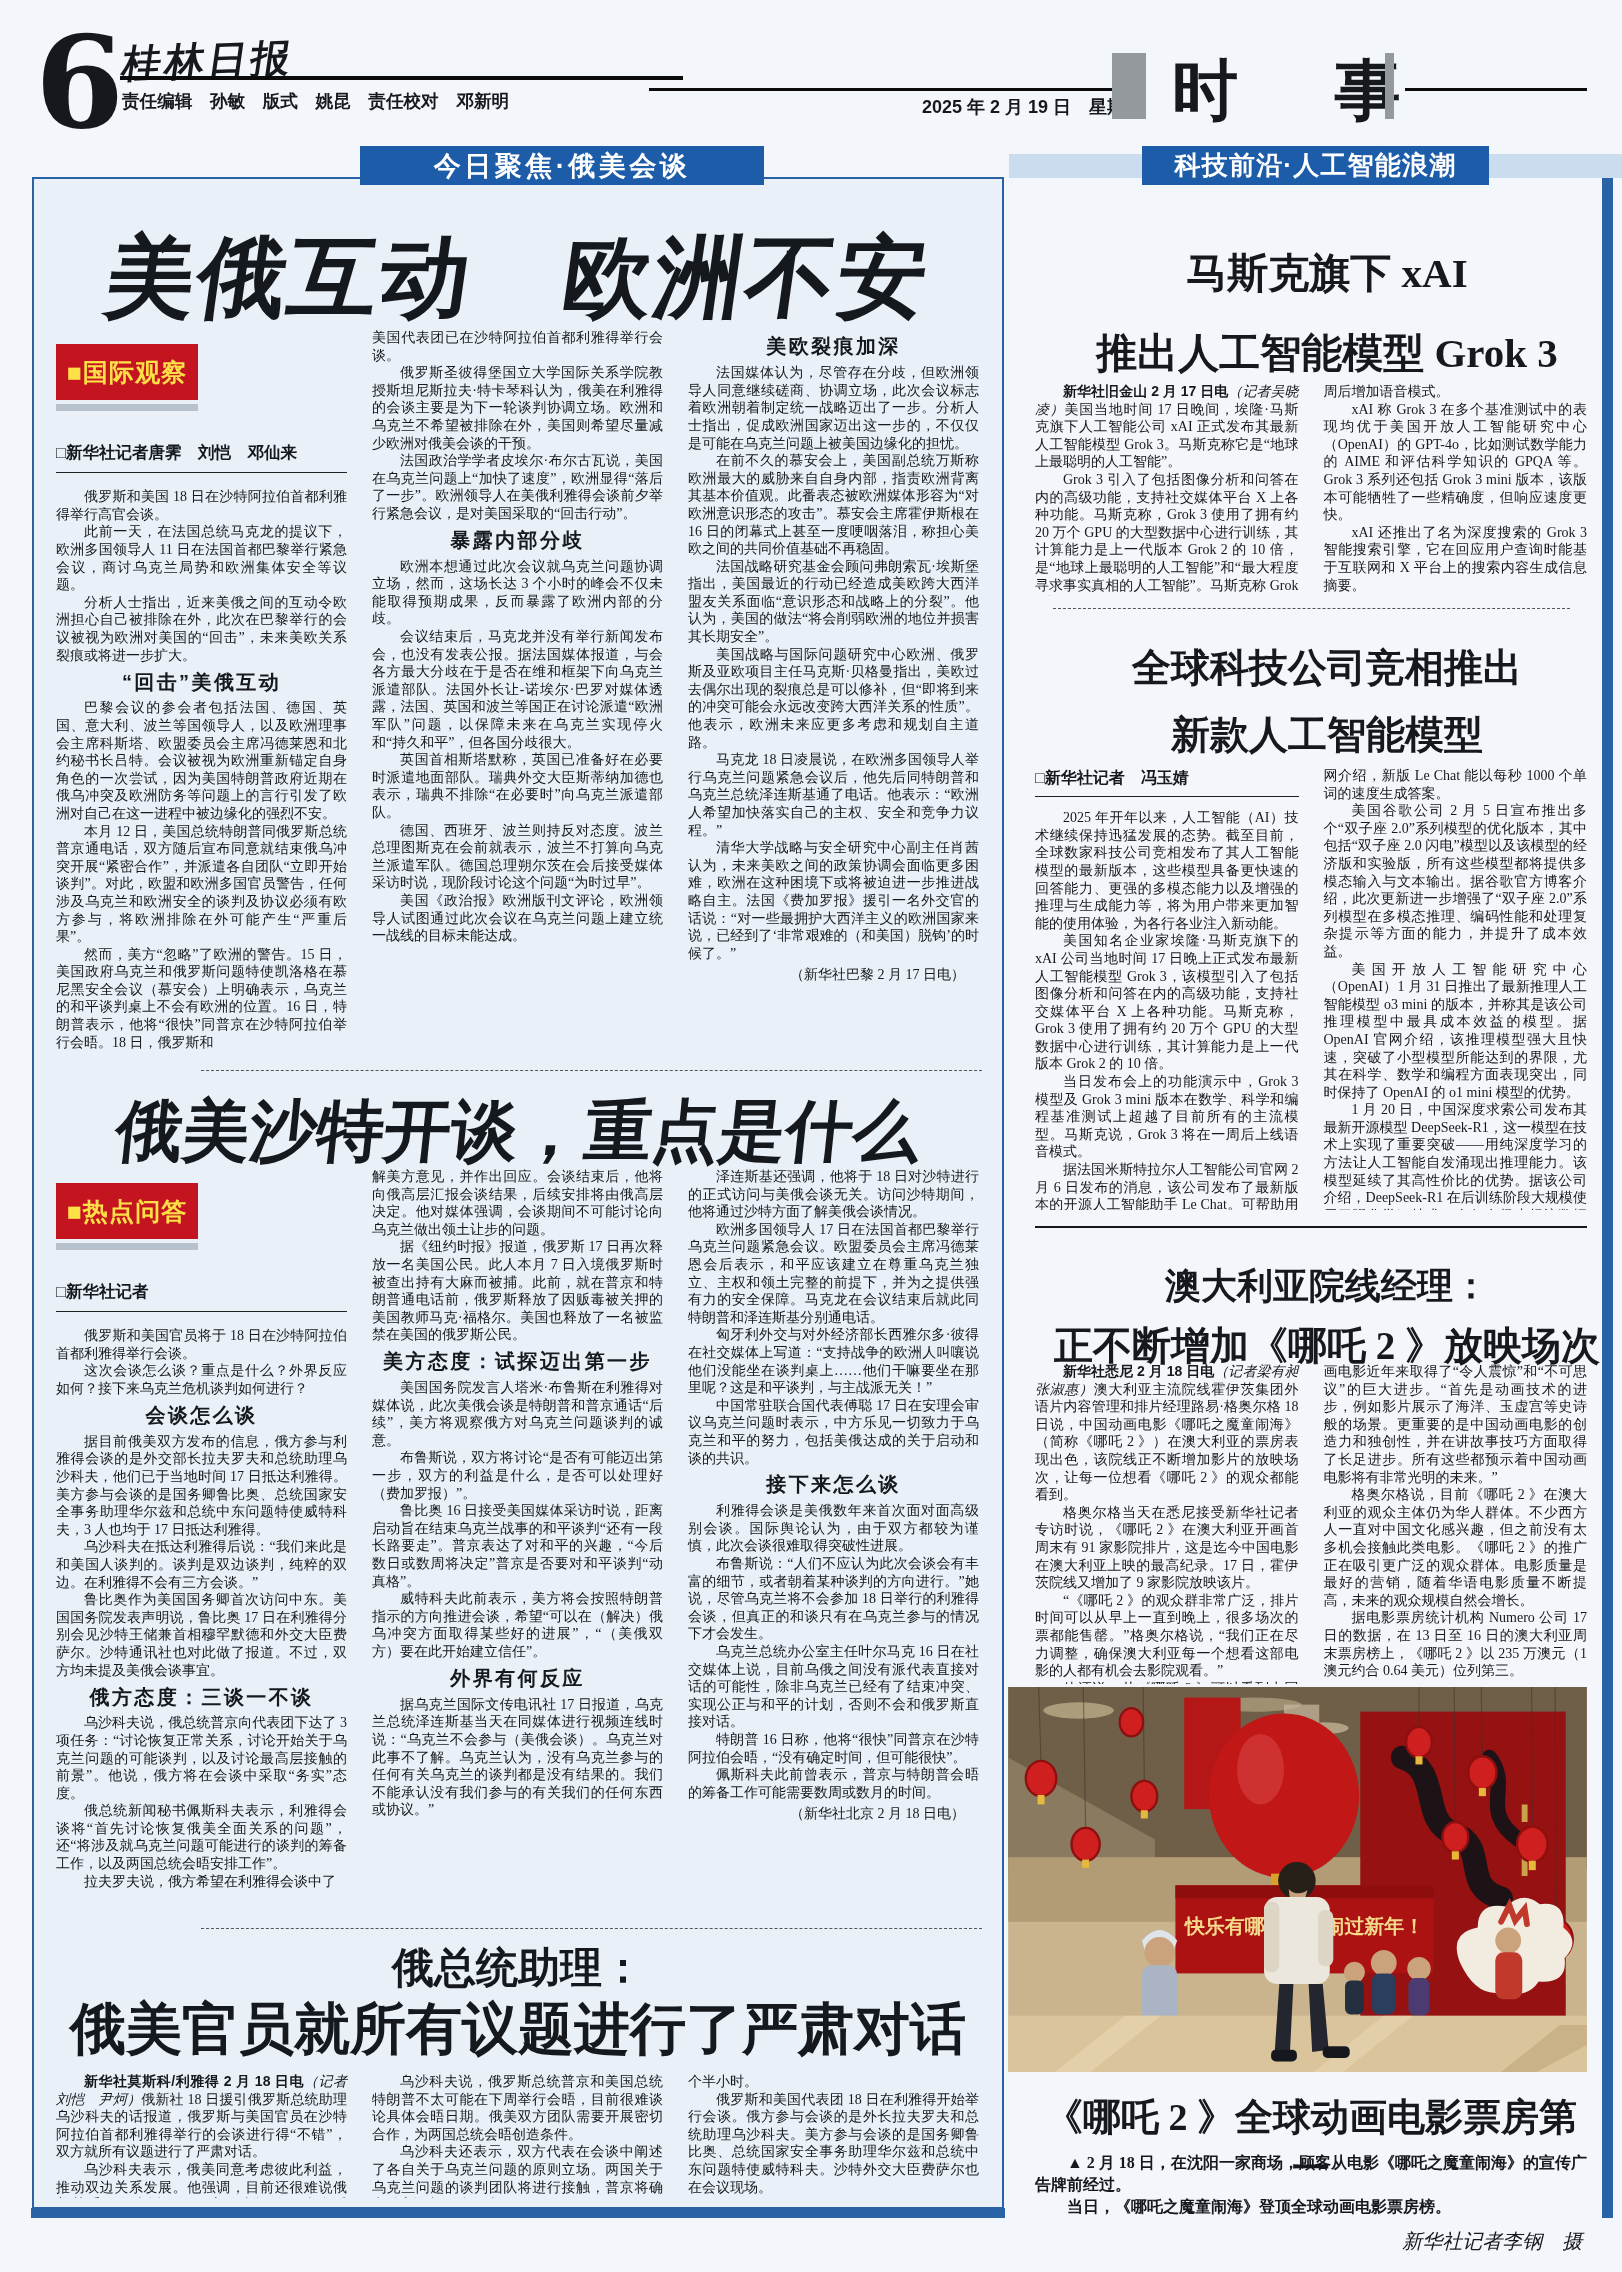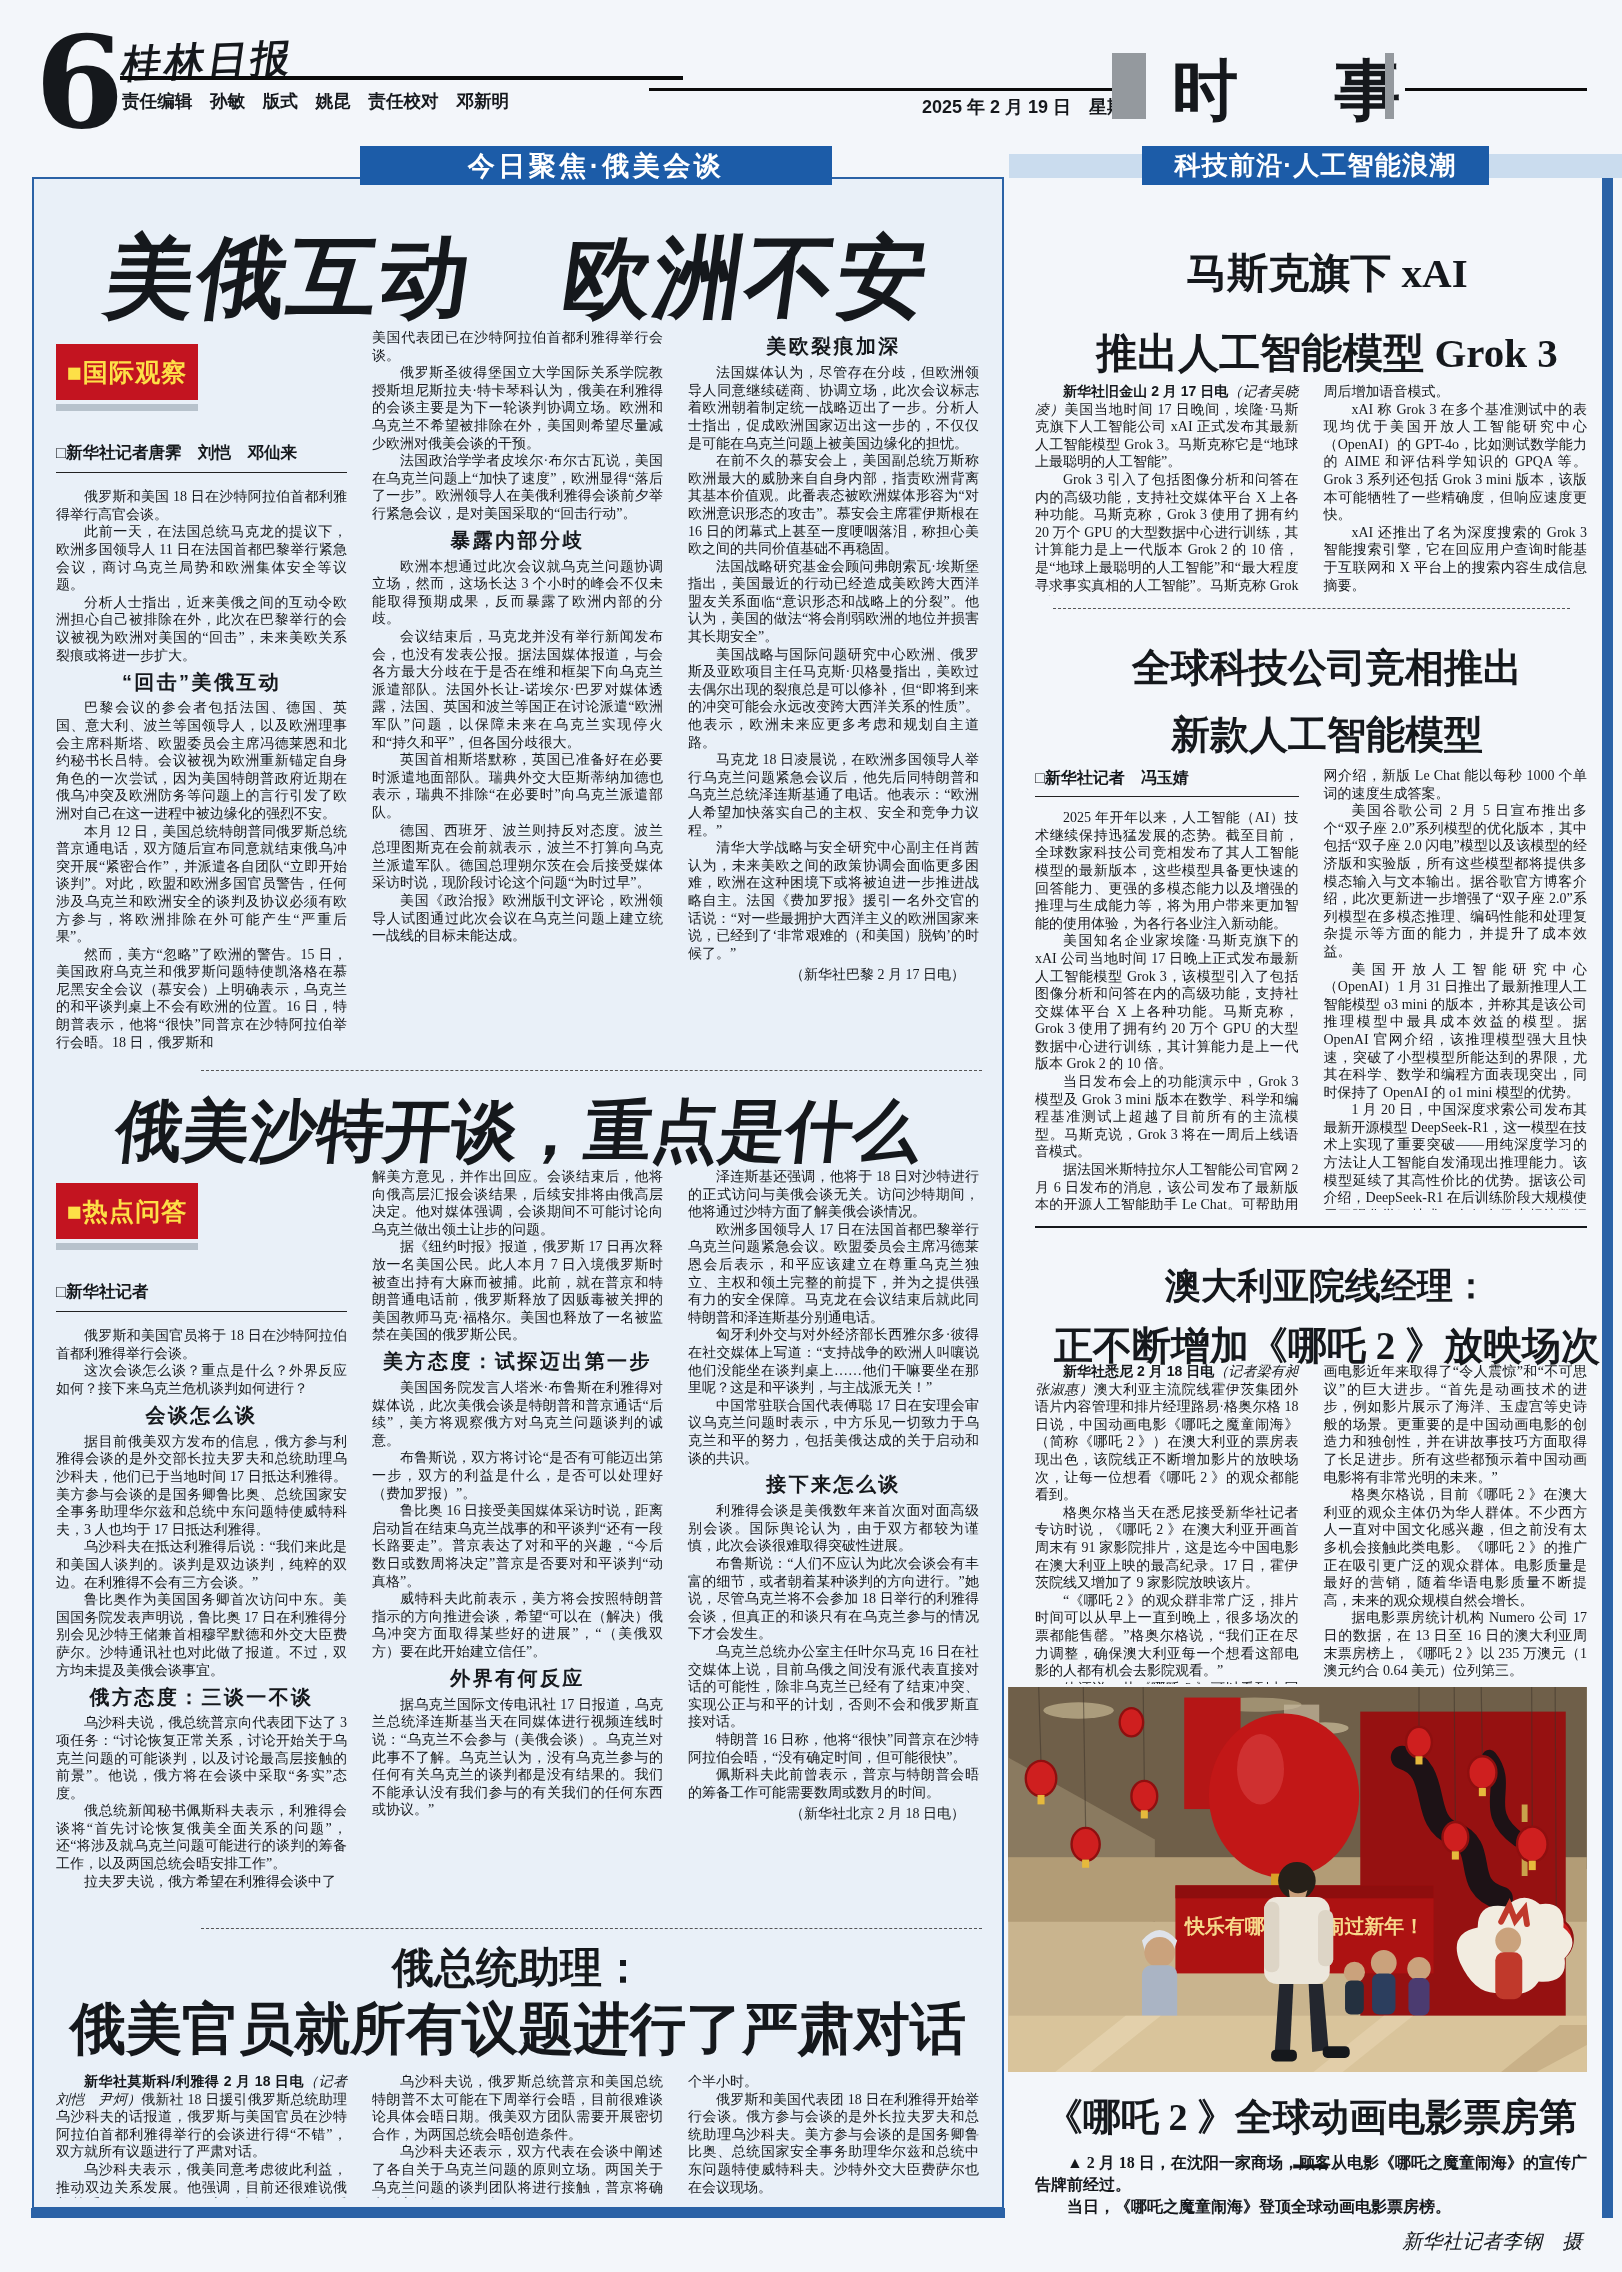--- a/index.html
+++ b/index.html
@@ -19,21 +19,21 @@
   .gbar{position:absolute;top:53px;height:66px;background:#94999e;}
   .gbar-l{left:1112px;width:34px;}
   .gbar-r{left:1385px;width:9.4px;}
   .section-title{position:absolute;left:1172px;top:46px;font-size:66px;font-weight:900;letter-spacing:15.3px;}
   .hline-r{position:absolute;left:1405px;top:88px;width:182px;height:2.9px;background:#0b0b0b;}
 
   
   .banner{position:absolute;top:146px;height:39px;background:#1c5ca8;color:#fff;z-index:6;
           display:flex;align-items:center;justify-content:center;font-weight:900;
           font-family:"Liberation Sans","DejaVu Sans",sans-serif;}
-  .banner-left{left:360px;width:472px;font-size:27px;letter-spacing:3.5px;}
+  .banner-left{left:360px;width:404px;font-size:27px;letter-spacing:3.5px;}
   .banner-right{left:1142px;width:347px;font-size:26px;letter-spacing:1.2px;}
   .stripe{position:absolute;left:1009px;top:154px;width:613px;height:23.5px;background:#cadcee;z-index:5;}
   .rightbar{position:absolute;left:1602px;top:177px;width:10.6px;height:2041px;background:#2a62a6;}
 
   
   .frame{position:absolute;left:32px;top:177px;width:968px;height:2028px;
          border:2.9px solid #2a62a6;background:#e9f0f8;}
   .frame-bottom{position:absolute;left:-2.9px;bottom:-10.6px;width:974px;height:9.4px;background:#2a62a6;}
 
   .a1-head{position:absolute;top:39px;left:0;width:100%;margin:0;text-align:center;

